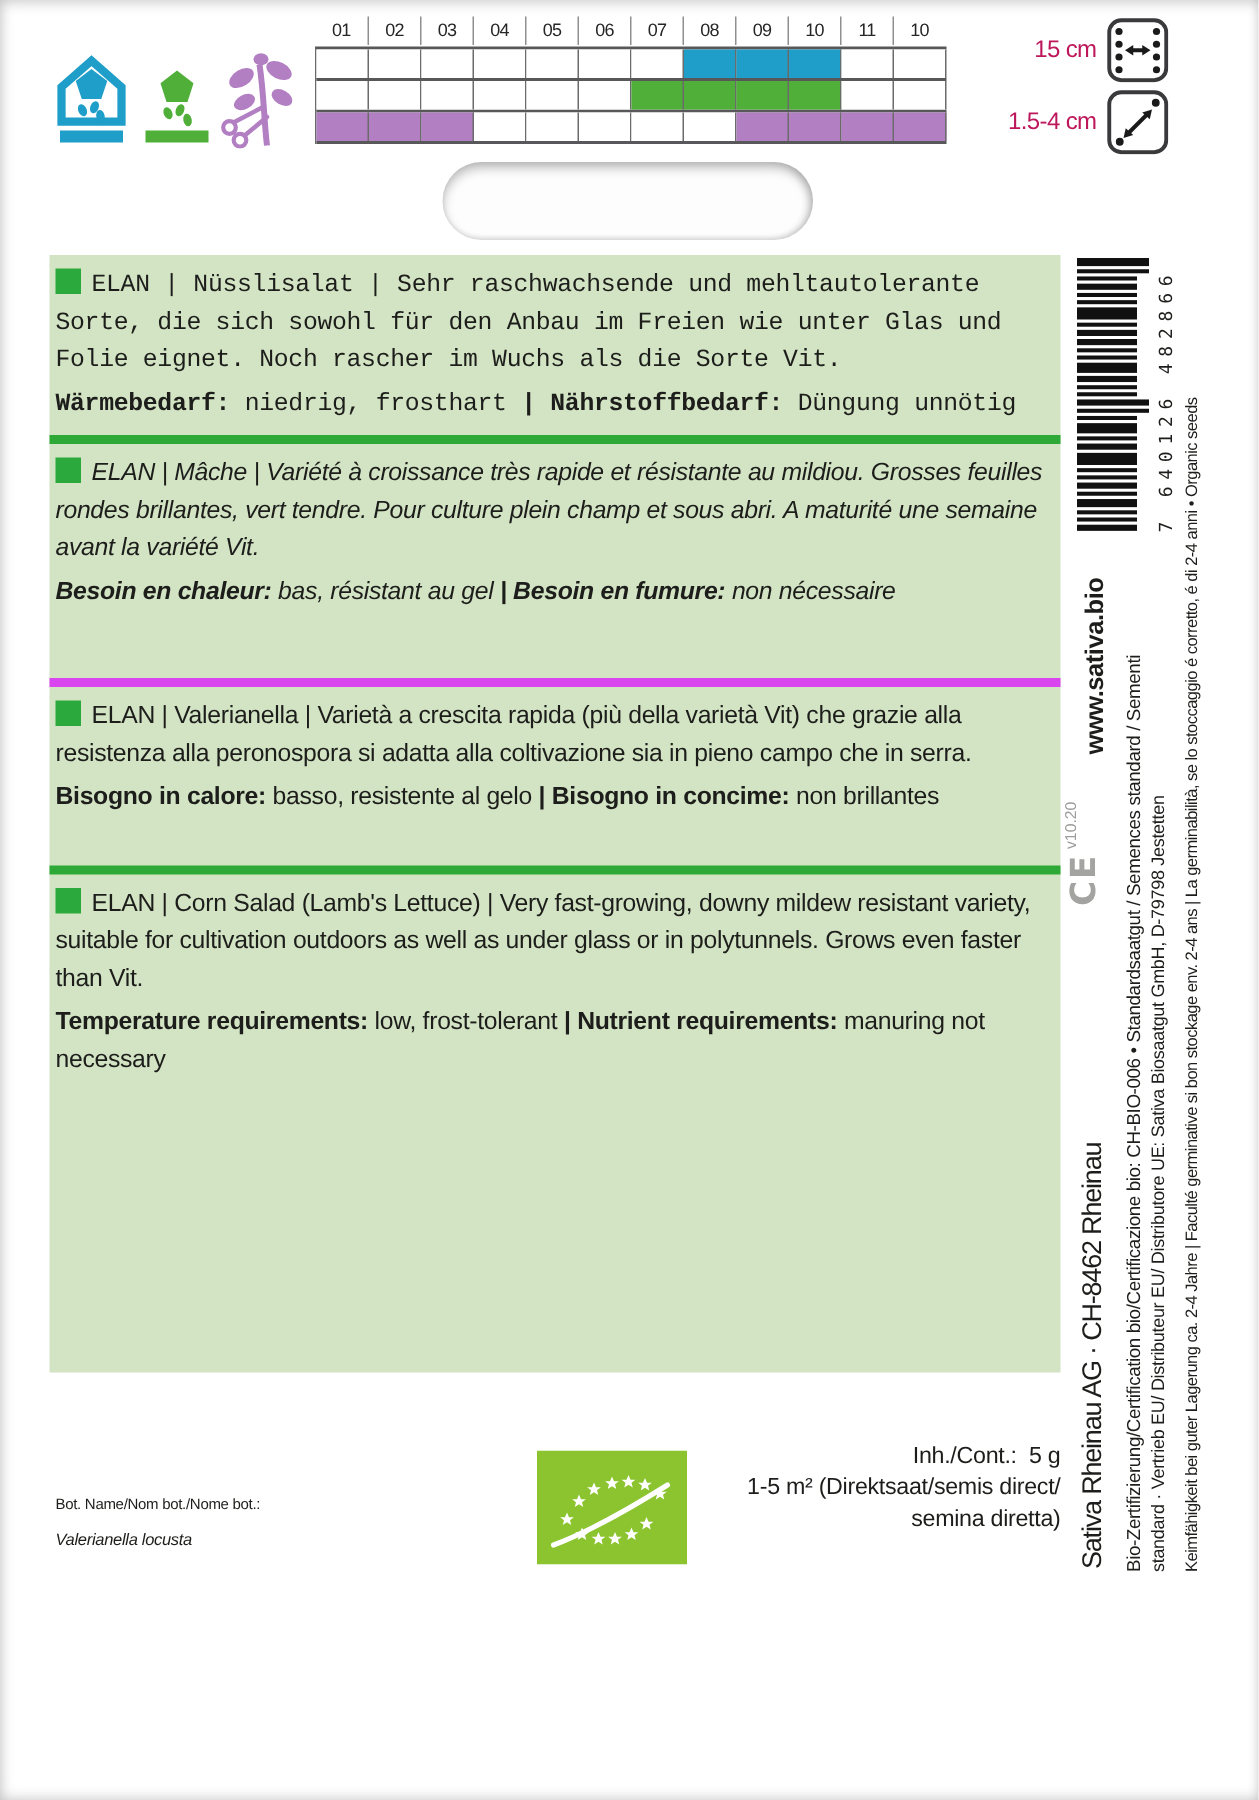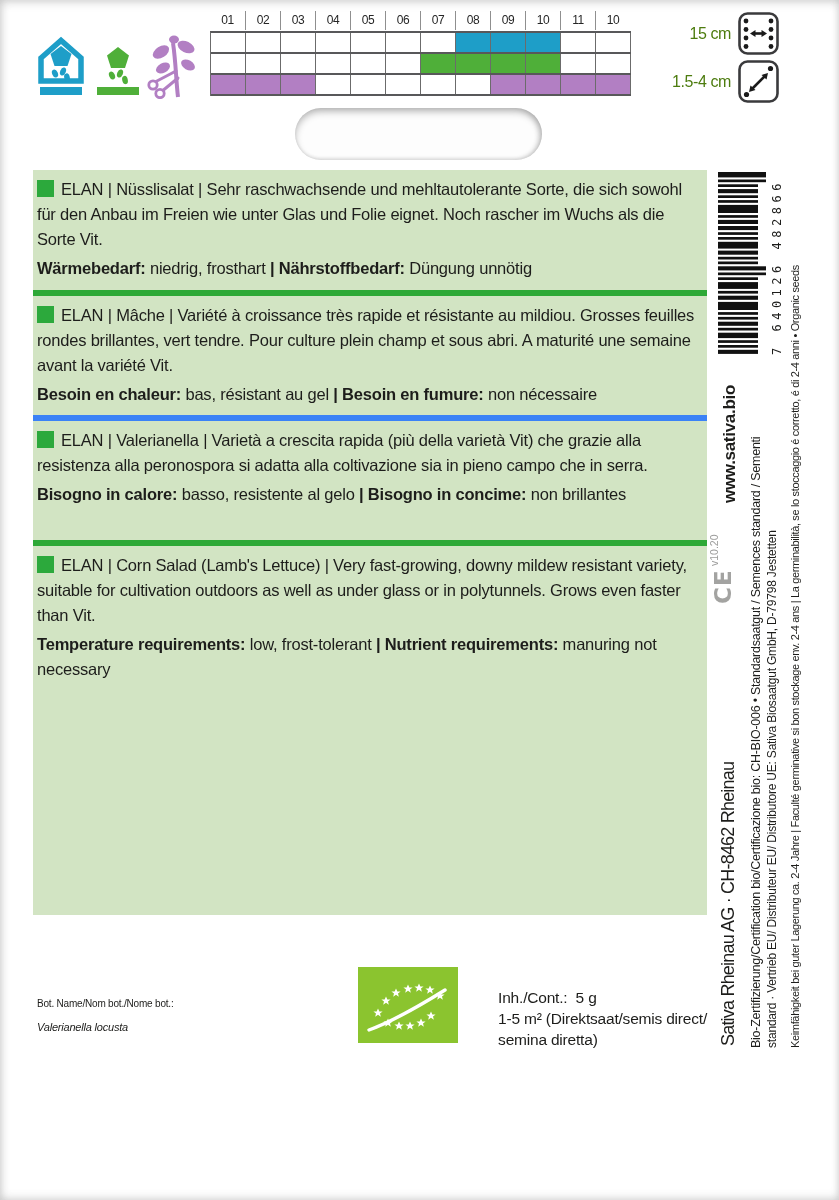--- a/index.html
+++ b/index.html
@@ -17,51 +17,51 @@
     font-size:12px;letter-spacing:-.5px;color:#262626;line-height:19px;
     border-left:1px solid #8f8f8f;}
   .cal-month:first-child{border-left:none;}
   .cal-grid{position:absolute;left:210px;top:31px;border-top:2px solid #58585a;border-left:1px solid #6b6b6b;width:421px;box-sizing:border-box;}
   .cal-row{display:flex;border-bottom:2px solid #58585a;}
   .cal-cell{width:35px;height:19px;box-sizing:border-box;border-right:1px solid #6b6b6b;background:#fff;}
   
   .legend-icon{position:absolute;}
   
   .spacing-row{position:absolute;display:flex;align-items:center;}
-  .spacing-label{width:72px;text-align:right;font-size:16px;letter-spacing:-.4px;color:#4d7c0f;margin-right:7px;}
+  .spacing-label{width:72px;text-align:right;font-size:16px;letter-spacing:-.4px;color:#be185d;margin-right:7px;}
   .spacing-box{width:41px;height:43px;}
   
   .hang-hole{position:absolute;left:295px;top:108px;width:247px;height:52px;border-radius:26px;background:#fdfdfd;
     box-shadow:inset 0 4px 7px rgba(0,0,0,.25), inset -3px 0 5px rgba(0,0,0,.12), inset 0 -2px 3px rgba(0,0,0,.06);}
   
   .panel{position:absolute;left:33px;top:170px;width:674px;height:745px;background:#d2e4c3;}
   .section{box-sizing:border-box;padding:7px 10px 0 4px;}
-  .section.b1{height:126px;border-bottom:6px solid #2ea937;}
-  .section.b2{height:125px;border-bottom:6px solid #3b82f6;}
+  .section.b1{height:126px;border-bottom:6px solid #2ea937;font-family:Liberation Mono, monospace;}
+  .section.b2{height:162px;border-bottom:6px solid #d946ef;font-style:italic;}
   .section.b3{height:125px;border-bottom:6px solid #2ea937;}
   .desc,.req{margin:0;font-size:16.5px;line-height:25px;letter-spacing:-.2px;}
   .req{margin-top:4px;}
   .req b{font-weight:700;}
   .bullet{display:inline-block;width:17px;height:17px;background:#2ca93c;margin-right:7px;vertical-align:-2px;}
   
   .vtext{position:absolute;writing-mode:vertical-rl;transform:rotate(180deg);white-space:nowrap;line-height:1;}
   .v-address{left:719px;top:752px;height:294px;width:26px;font-size:18px;letter-spacing:-.8px;font-weight:500;}
   .v-site{left:721px;top:372px;height:131px;width:26px;font-size:17px;font-weight:700;letter-spacing:-.3px;}
   .v-cert1{left:750px;top:372px;height:676px;width:16px;font-size:12.5px;letter-spacing:-.25px;}
   .v-cert2{left:766px;top:483px;height:565px;width:16px;font-size:12px;letter-spacing:-.2px;}
   .v-germ{left:790px;top:185px;height:863px;width:16px;font-size:11px;letter-spacing:-.35px;}
   .v-version{left:709px;top:542px;height:24px;width:13px;font-size:10.5px;color:#9d9d9c;}
   .v-ce{left:712px;top:560px;height:44px;width:24px;font-size:23px;font-weight:700;color:#a3a3a1;letter-spacing:1px;font-family:"DejaVu Sans",sans-serif;}
   .v-barcode-num{left:771px;top:187px;height:168px;width:14px;font-size:12px;letter-spacing:4.5px;font-family:"DejaVu Sans Mono","Liberation Mono",monospace;}
   .barcode-bars{position:absolute;left:718px;top:172px;}
   
   .bot-label{position:absolute;left:37px;top:998px;font-size:10px;letter-spacing:-.2px;}
   .bot-name{position:absolute;left:37px;top:1021px;font-size:11px;font-style:italic;letter-spacing:-.2px;}
   .eu-logo{position:absolute;left:358px;top:967px;}
-  .footer-right{position:absolute;right:132px;top:987px;text-align:left;font-size:15.5px;line-height:21px;letter-spacing:-.2px;}
+  .footer-right{position:absolute;right:132px;top:960px;text-align:right;font-size:15.5px;line-height:21px;letter-spacing:-.2px;}
   .footer-right div{white-space:pre;}
 </style>
 </head>
 <body>
 
 <div class="packet">
 
   <div class="cal-months">
       <div class="cal-month">01</div>
       <div class="cal-month">02</div>

